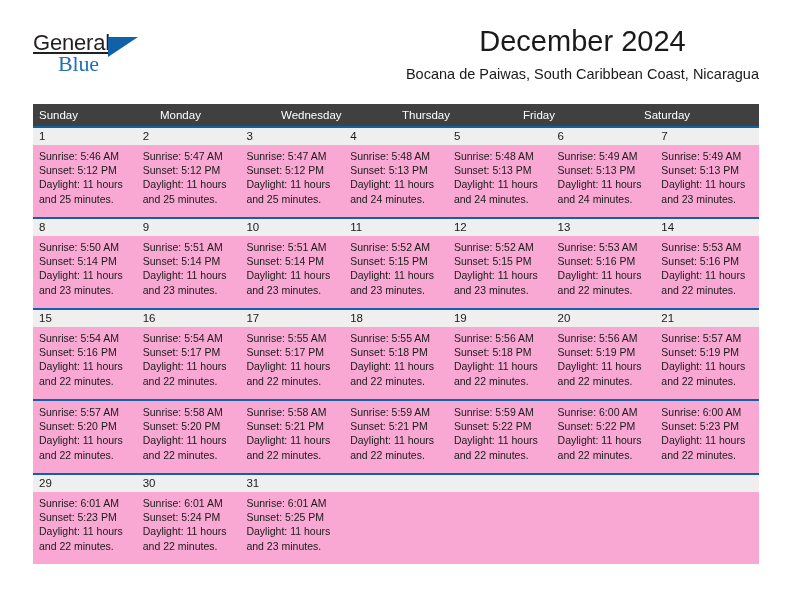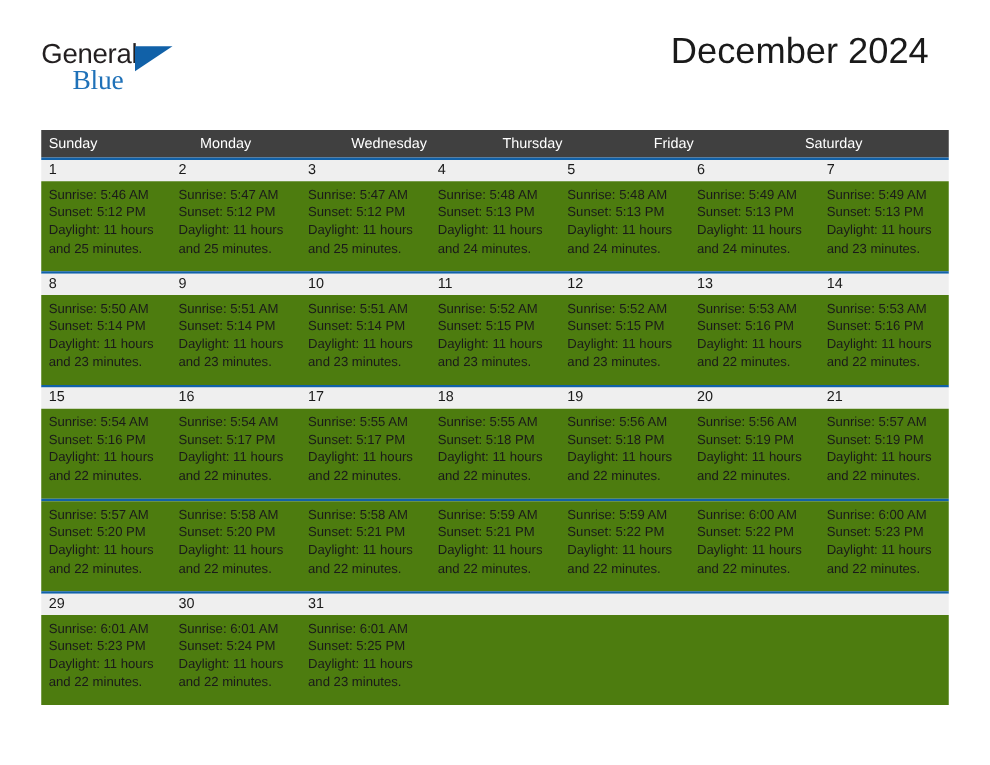--- a/index.html
+++ b/index.html
@@ -39,20 +39,21 @@
     height: 56px;
   }
   .logo-general {
     position: absolute;
     left: 0px;
     top: 0px;
     font-size: 22px;
     letter-spacing: -0.2px;
     color: #231f20;
     font-family: "Liberation Sans", sans-serif;
+    text-decoration: underline;
   }
   .logo-blue {
     position: absolute;
     left: 25px;
     top: 21px;
     font-size: 22px;
     letter-spacing: -0.2px;
     color: #1f71b8;
     font-family: Liberation Serif, serif;
   }
@@ -61,21 +62,21 @@
     left: 75px;
     top: 7px;
     width: 0;
     height: 0;
     border-left: 30px solid #1161a8;
     border-bottom: 20px solid transparent;
   }
 
   .title-block {
     position: absolute;
-    right: 16px;
+    right: 0px;
     top: 0px;
     text-align: center;
   }
   .cal-title {
     font-size: 29px;
     line-height: 38px;
     color: #1a1a1a;
     font-weight: normal;
     white-space: nowrap;
   }
@@ -126,21 +127,21 @@
     flex: 1 1 0;
     font-size: 11.5px;
     line-height: 17px;
     padding-left: 6px;
     box-sizing: border-box;
     color: #1a1a1a;
   }
 
   .detail-row {
     display: flex;
-    background: #4d7c0f;
+    background: #f9a8d4;
     height: 72px;
   }
   .detail {
     flex: 1 1 0;
     padding: 4px 6px 0 6px;
     box-sizing: border-box;
     font-size: 10.5px;
     line-height: 14.2px;
     color: #1a1a1a;
   }
@@ -159,20 +160,21 @@
   <div class="header">
 
     <div class="logo">
       <span class="logo-general">General</span>
       <span class="logo-triangle"></span>
       <span class="logo-blue">Blue</span>
     </div>
 
     <div class="title-block">
       <div class="cal-title">December 2024</div>
+      <div class="cal-subtitle">Bocana de Paiwas, South Caribbean Coast, Nicaragua</div>
     </div>
 
   </div>
 
   <div class="calendar">
 
     <div class="weekday-row">
       <div class="weekday">Sunday</div>
       <div class="weekday">Monday</div>
       <div class="weekday">Wednesday</div>

